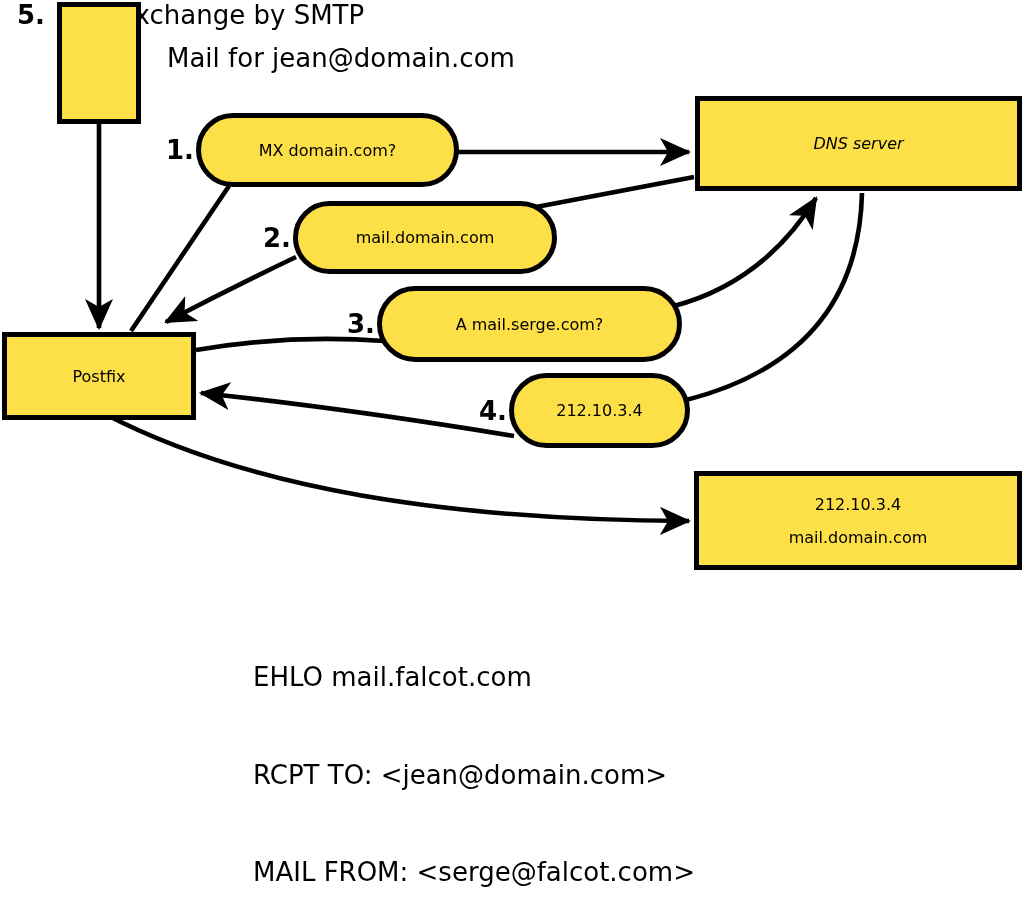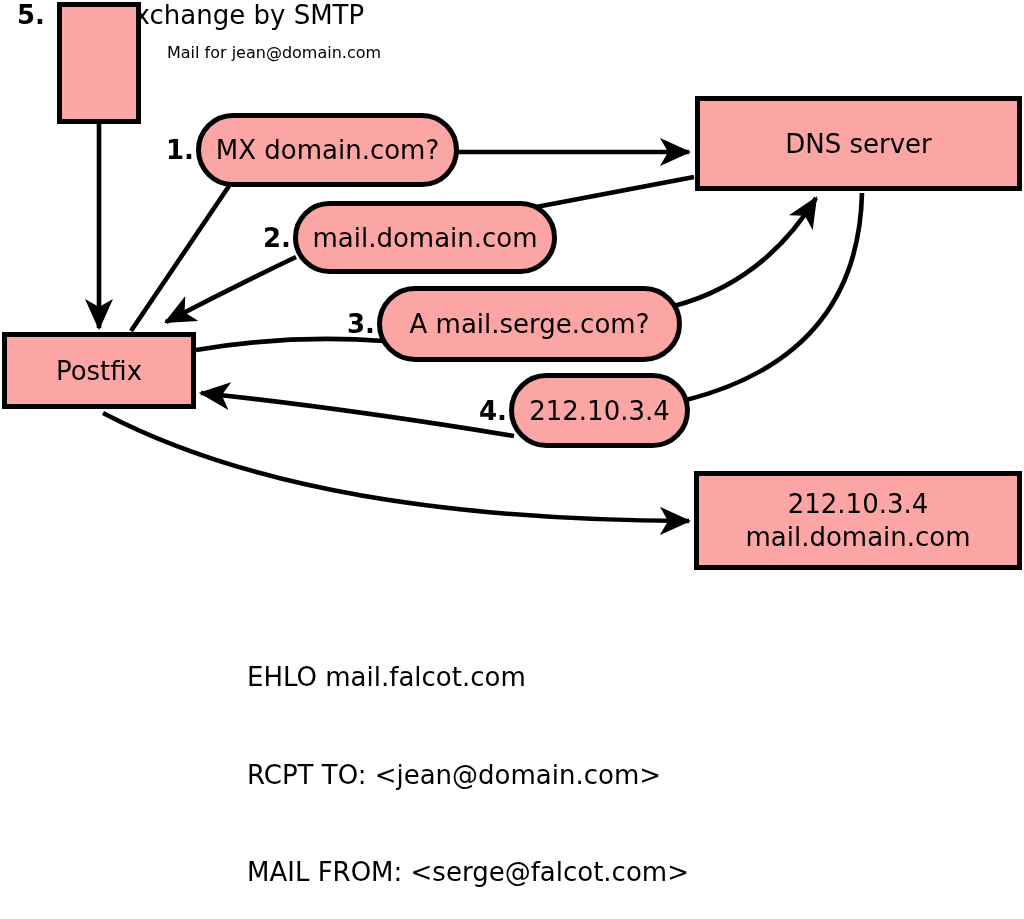--- a/index.html
+++ b/index.html
@@ -3,52 +3,52 @@
 <meta charset="utf-8">
 <style>
   html,body{margin:0;padding:0;background:#ffffff;overflow:hidden;}
   .stage{
     position:relative;width:1024px;height:919px;background:#ffffff;
     font-family:"DejaVu Sans",sans-serif;color:#000;
   }
   .wires{position:absolute;left:0;top:0;}
   .wire{stroke:#000;stroke-width:4.6;fill:none;}
   .node{
-    position:absolute;background:#fca5a5;border:5px solid #000;
+    position:absolute;background:#fde047;border:5px solid #000;
     display:flex;align-items:center;justify-content:center;
-    font-size:26px;box-sizing:border-box;text-align:center;
+    font-size:16px;box-sizing:border-box;text-align:center;
   }
   .pill{border-radius:40px;}
   .stepnum{
     position:absolute;display:flex;align-items:center;justify-content:flex-end;
     font-weight:bold;font-size:26px;box-sizing:border-box;
   }
-  .freelabel{position:absolute;font-size:16px;white-space:nowrap;}
+  .freelabel{position:absolute;font-size:26px;white-space:nowrap;}
   
   #envelope{left:57px;top:2px;width:84px;height:122px;}
   #mail-note{left:167px;top:43px;}
   #pill1{left:196px;top:113px;width:263px;height:74px;}
   #num1{left:146px;top:113px;width:48px;height:74px;}
   #pill2{left:293px;top:201px;width:264px;height:73px;}
   #num2{left:243px;top:201px;width:48px;height:73px;}
   #pill3{left:377px;top:286px;width:305px;height:76px;}
   #num3{left:327px;top:286px;width:48px;height:76px;}
   #pill4{left:509px;top:373px;width:181px;height:75px;}
   #num4{left:459px;top:373px;width:48px;height:75px;}
-  #dns{left:695px;top:96px;width:327px;height:95px;}
-  #postfix{left:2px;top:332px;width:194px;height:77px;}
+  #dns{left:695px;top:96px;width:327px;height:95px;font-style:italic;}
+  #postfix{left:2px;top:332px;width:194px;height:88px;}
   #mailserver{left:694px;top:471px;width:328px;height:99px;flex-direction:column;line-height:33px;}
   #step5{left:195px;top:531px;display:flex;align-items:flex-start;}
   #step5 .n{display:inline-block;width:45px;text-align:right;font-weight:bold;font-size:26px;}
   #step5 .t{margin-left:13px;font-size:26px;white-space:nowrap;}
   #smtp{
     position:absolute;left:247px;top:596px;font-size:26px;line-height:32.5px;
     white-space:pre;
   }
-  .smtp-line{height:32.5px;}
+  .smtp-line{height:32.5px;margin-left:6px;}
 </style>
 </head>
 <body>
 
 <div class="stage">
 
   <svg class="wires" width="1024" height="919" viewBox="0 0 1024 919">
     <defs>
       <marker id="ah" viewBox="0 0 10 9" refX="9.3" refY="4.5" markerWidth="6.8" markerHeight="6.2" orient="auto" markerUnits="strokeWidth">
         <path d="M0,0 L10,4.5 L0,9 L2.6,4.5 Z" fill="#000"></path>

